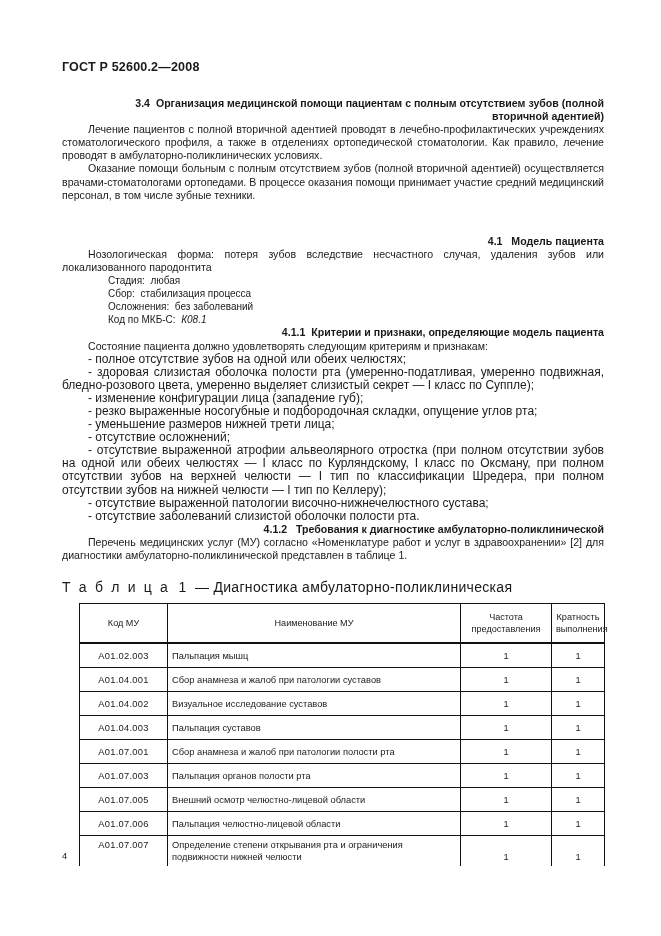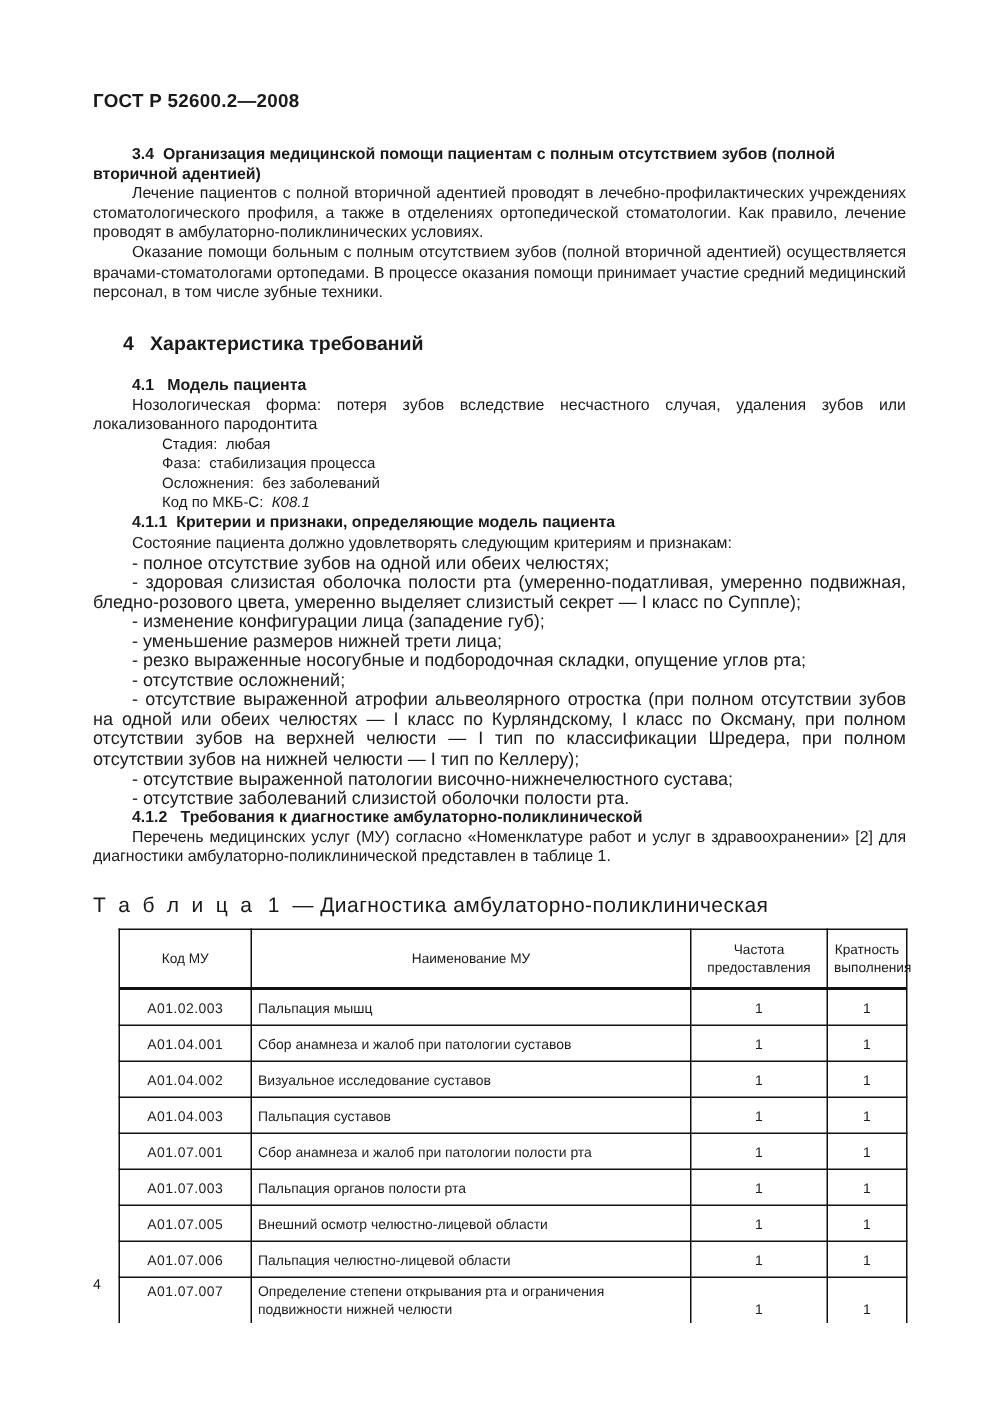--- a/index.html
+++ b/index.html
@@ -45,21 +45,21 @@
   }
   .indent {
     text-indent: 26px;
   }
   .head-bold {
     font-weight: bold;
     font-size: 10.6px;
     line-height: 13.1px;
     text-indent: 26px;
     margin: 0;
-    text-align: left;
+    text-align: right;
   }
   .sec-title {
     font-weight: bold;
     font-size: 13px;
     margin: 0;
     text-indent: 20px;
     line-height: 16px;
   }
   .sub-line {
     font-size: 10px;
@@ -158,40 +158,36 @@
       <span>3.4</span>&nbsp;
       <span>Организация медицинской помощи пациентам с полным отсутствием зубов (полной вторичной адентией)</span>
     </p>
 
     <p class="indent">Лечение пациентов с полной вторичной адентией проводят в лечебно-профилактических учреждениях стоматологического профиля, а также в отделениях ортопедической стоматологии. Как правило, лечение проводят в амбулаторно-поликлинических условиях.</p>
 
     <p class="indent">Оказание помощи больным с полным отсутствием зубов (полной вторичной адентией) осуществляется врачами-стоматологами ортопедами. В процессе оказания помощи принимает участие средний медицинский персонал, в том числе зубные техники.</p>
 
     <div class="gap-lg"></div>
 
-    <p class="sec-title">
-      <span>4</span>&nbsp;&nbsp;
-      <span>Характеристика требований</span>
-    </p>
 
     <div class="gap-md"></div>
 
     <p class="head-bold">
       <span>4.1</span>&nbsp;&nbsp;
       <span>Модель пациента</span>
     </p>
 
     <p class="indent">Нозологическая форма: потеря зубов вследствие несчастного случая, удаления зубов или локализованного пародонтита</p>
 
     <p class="sub-line">
       <span>Стадия:</span>&nbsp;
       <span>любая</span>
     </p>
     <p class="sub-line">
-      <span>Фаза:</span>&nbsp;
+      <span>Сбор:</span>&nbsp;
       <span>стабилизация процесса</span>
     </p>
     <p class="sub-line">
       <span>Осложнения:</span>&nbsp;
       <span>без заболеваний</span>
     </p>
     <p class="sub-line">
       <span>Код по МКБ-С:</span>&nbsp;
       <span class="ital">К08.1</span>
     </p>
@@ -199,22 +195,22 @@
     <p class="head-bold">
       <span>4.1.1</span>&nbsp;
       <span>Критерии и признаки, определяющие модель пациента</span>
     </p>
 
     <p class="indent">Состояние пациента должно удовлетворять следующим критериям и признакам:</p>
 
     <p class="bullet-line">- полное отсутствие зубов на одной или обеих челюстях;</p>
     <p class="bullet-line">- здоровая слизистая оболочка полости рта (умеренно-податливая, умеренно подвижная, бледно-розового цвета, умеренно выделяет слизистый секрет — I класс по Суппле);</p>
     <p class="bullet-line">- изменение конфигурации лица (западение губ);</p>
+    <p class="bullet-line">- резко выраженные носогубные и подбородочная складки, опущение углов рта;</p>
     <p class="bullet-line">- уменьшение размеров нижней трети лица;</p>
-    <p class="bullet-line">- резко выраженные носогубные и подбородочная складки, опущение углов рта;</p>
     <p class="bullet-line">- отсутствие осложнений;</p>
     <p class="bullet-line">- отсутствие выраженной атрофии альвеолярного отростка (при полном отсутствии зубов на одной или обеих челюстях — I класс по Курляндскому, I класс по Оксману, при полном отсутствии зубов на верхней челюсти — I тип по классификации Шредера, при полном отсутствии зубов на нижней челюсти — I тип по Келлеру);</p>
     <p class="bullet-line">- отсутствие выраженной патологии височно-нижнечелюстного сустава;</p>
     <p class="bullet-line">- отсутствие заболеваний слизистой оболочки полости рта.</p>
 
     <p class="head-bold">
       <span>4.1.2</span>&nbsp;&nbsp;
       <span>Требования к диагностике амбулаторно-поликлинической</span>
     </p>
 

